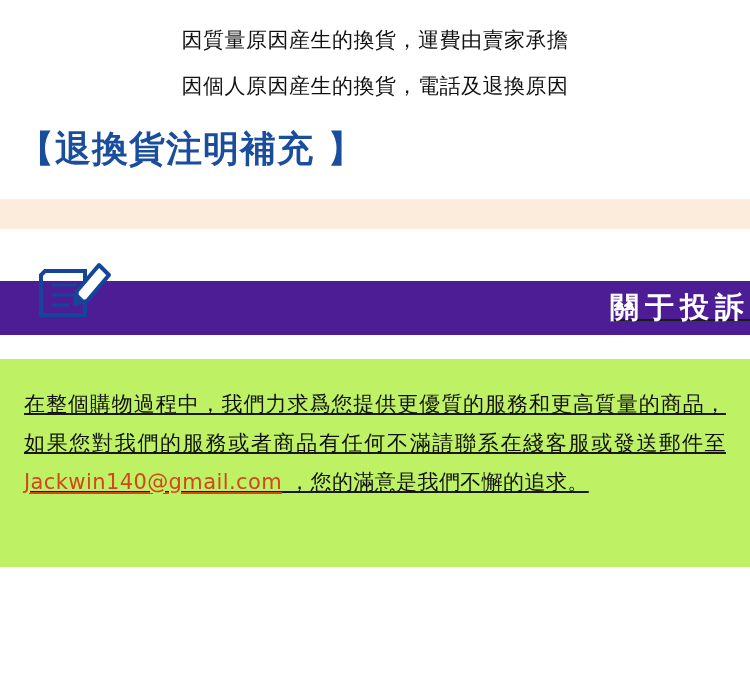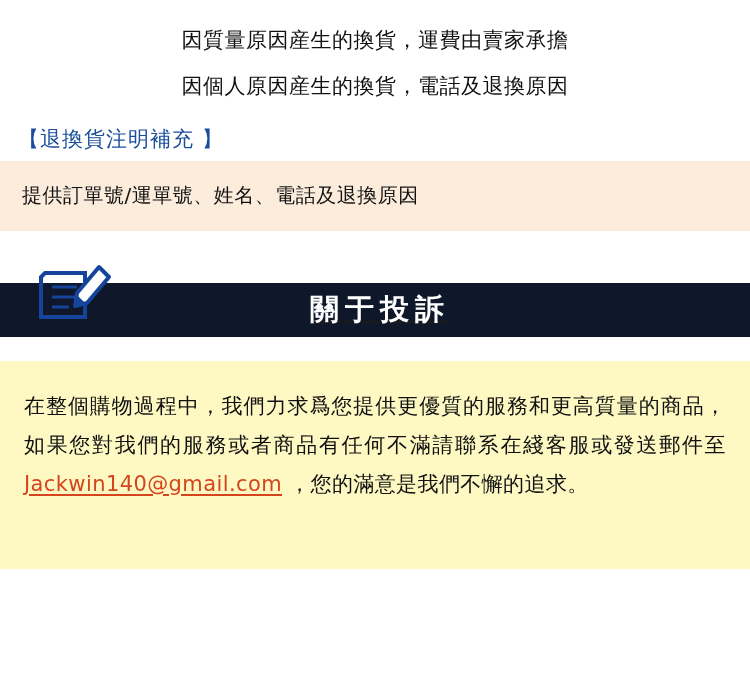--- a/index.html
+++ b/index.html
@@ -28,25 +28,25 @@
     font-size: 21px;
     line-height: 1.5;
     color: #111111;
     text-align: center;
     letter-spacing: 0.5px;
     padding: 7px 0;
   }
 
   
   .bracket-heading {
-    font-size: 21px;
-    font-weight: normal;
+    font-size: 36px;
+    font-weight: bold;
     color: #1a4e9c;
     letter-spacing: 1px;
-    padding: 16px 0 8px 18px;
+    padding: 16px 0 25px 18px;
   }
 
   
   .cream-block {
     background: #fbecdc;
     padding: 14px 0 16px 0;
   }
   .cream-line {
     font-size: 20px;
     line-height: 1.6;
@@ -60,47 +60,48 @@
     position: relative;
     margin-top: 52px;
     height: 62px;
   }
   .banner-bar {
     position: absolute;
     left: 0;
     top: 0;
     width: 750px;
     height: 54px;
-    background: #0f172a;
+    background: #4c1d95;
     display: flex;
     align-items: center;
-    justify-content: center;
+    justify-content: flex-end;
     text-decoration: underline;
   }
   .banner-title {
     color: #ffffff;
     font-size: 29px;
     font-weight: bold;
     letter-spacing: 6px;
     margin-left: 10px;
   }
   .banner-icon {
     position: absolute;
     left: 37px;
     top: -30px;
     width: 76px;
     height: 76px;
   }
 
   
   .body-block {
-    background: #fef9c3;
+    background: #bef264;
     margin-top: 16px;
     padding: 26px 24px 30px 24px;
     height: 152px;
+    text-decoration: underline;
   }
   .body-text {
     font-size: 21px;
     line-height: 1.85;
     color: #111111;
     letter-spacing: 0.4px;
     text-align: justify;
   }
   .email {
     color: #d4451e;
@@ -118,21 +119,20 @@
 <div class="page">
 
   <div class="policy-lines">
     <div class="policy-line">因質量原因産生的換貨，運費由賣家承擔</div>
     <div class="policy-line">因個人原因産生的換貨，電話及退換原因</div>
   </div>
 
   <div class="bracket-heading">【退換貨注明補充 】</div>
 
   <div class="cream-block">
-    <div class="cream-line">提供訂單號/運單號、姓名、電話及退換原因</div>
   </div>
 
   <div class="banner-wrap">
     <div class="banner-bar">
       <span class="banner-title">關于投訴</span>
     </div>
     <span class="banner-icon">
       <svg width="76" height="76" viewBox="0 0 76 76" xmlns="http://www.w3.org/2000/svg">
         <path d="M8 20 h40 v44 h-44 v-40 z" fill="none" stroke="#14459b" stroke-width="4"></path>
         <line x1="15" y1="34" x2="40" y2="34" stroke="#14459b" stroke-width="3"></line>

